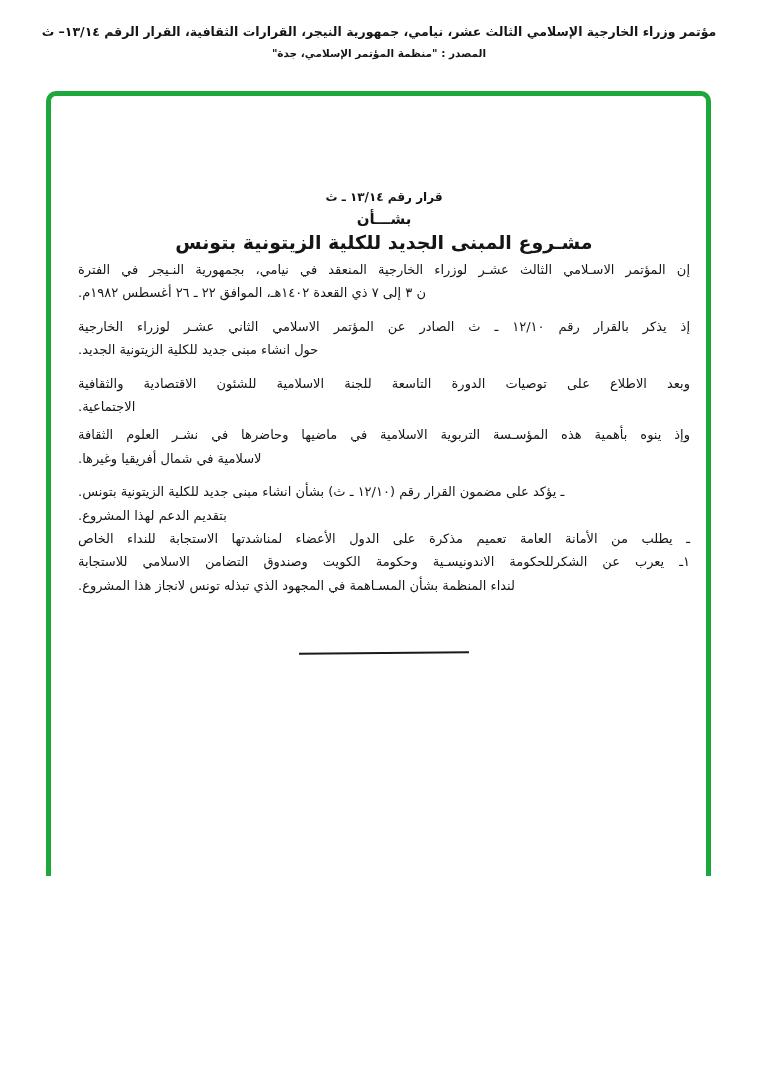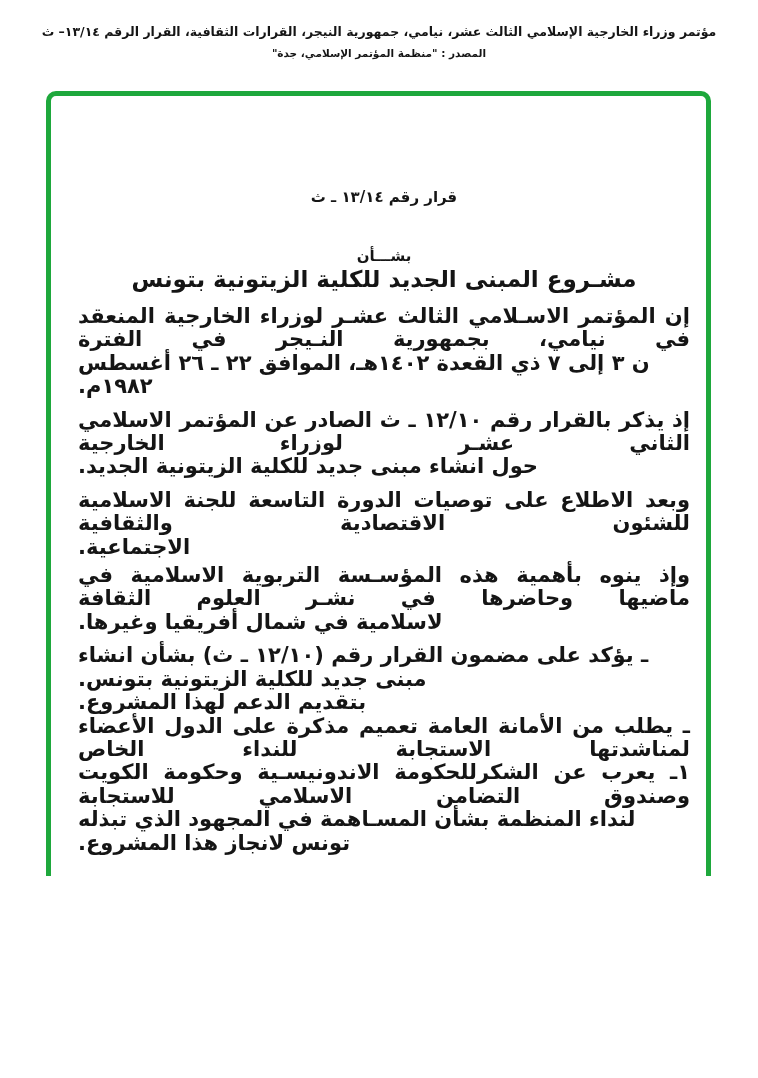--- a/index.html
+++ b/index.html
@@ -26,25 +26,25 @@
     width:665px;height:945px;box-sizing:border-box;
     border:5px solid #1EA83C;border-radius:10px;
     background:transparent;
   }
 
   .content{
     position:absolute;left:78px;top:186px;width:612px;
   }
 
   .title{text-align:center;font-weight:bold;}
-  .t1{font-size:15px;line-height:22px;}
-  .t2{font-size:15px;line-height:22px;margin-top:37px;}
-  .t3{font-size:23px;line-height:24px;}
+  .t1{font-size:12px;line-height:22px;}
+  .t2{font-size:15px;line-height:22px;}
+  .t3{font-size:19px;line-height:24px;}
 
-  .docbody{margin-top:14px;font-size:21px;line-height:23.4px;font-weight:bold;}
+  .docbody{margin-top:4px;font-size:13px;line-height:23.4px;}
   .para{margin-bottom:10px;}
   .para.tight{margin-bottom:5px;}
   .line{text-align:left;}
   .j{text-align:justify;text-align-last:justify;}
   .bullets .para{margin-bottom:0;}
 
   .divider{
     width:170px;height:0;
     margin:55px auto 0;
     border-top:2px solid #1a1a1a;

